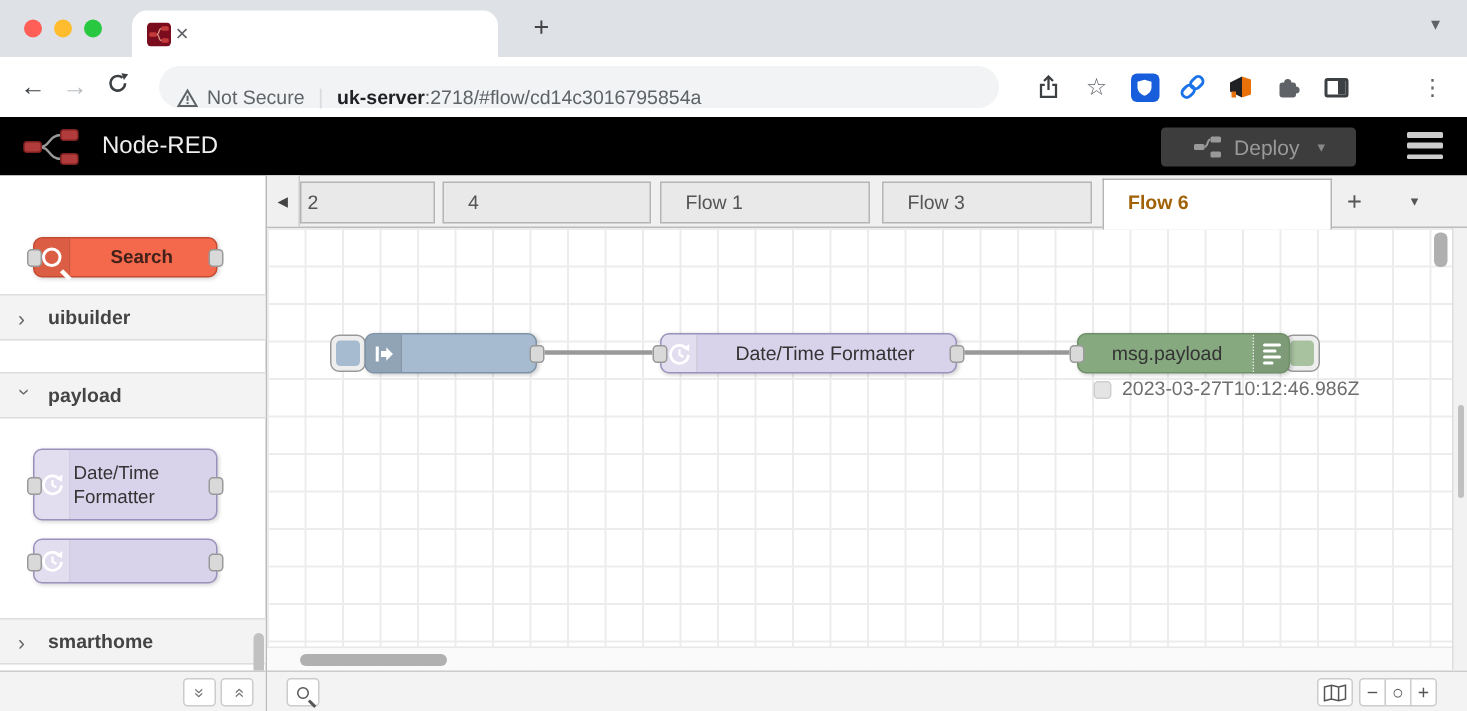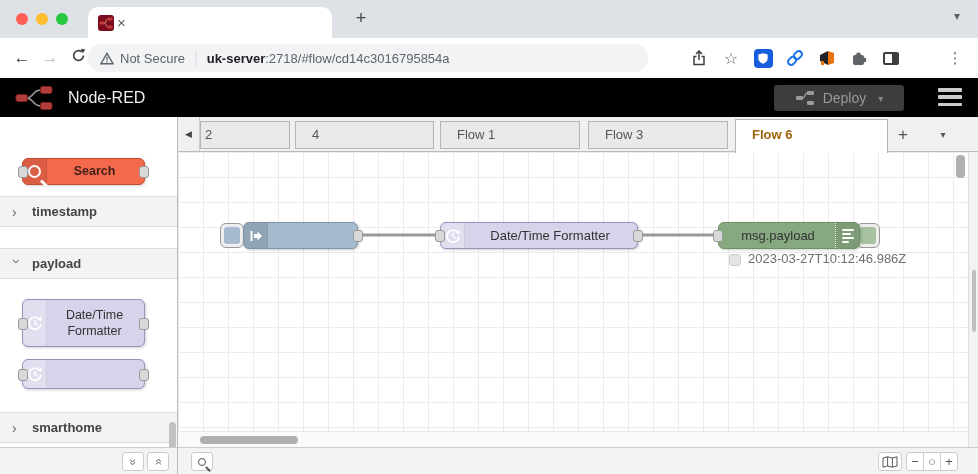--- a/index.html
+++ b/index.html
@@ -14,21 +14,21 @@
   .t-green { left:56px; background:#28c840; }
   .btab { position:absolute; left:88px; top:7px; width:244px; height:31px; background:#fff; border-radius:10px 10px 0 0; display:flex; align-items:center; padding:0 10px; }
   .btab-title { font-size:13px; color:#3c4043; margin-left:8px; flex:1; white-space:nowrap; overflow:hidden; }
   .btab-close { font-size:15px; color:#5f6368; cursor:default; padding:0 3px; }
   .newtab { position:absolute; left:348px; top:8px; font-size:18px; color:#444; width:26px; text-align:center; }
   .strip-chevron { position:absolute; right:18px; top:9px; font-size:12px; color:#5f6368; }
 
   .toolbar { position:absolute; left:0; top:38px; width:978px; height:40px; background:#fff; display:flex; align-items:center; }
   .navbtn { font-size:17px; width:28px; text-align:center; color:#3c4043; }
   .navbtn.disabled { color:#b8bcc1; }
-  .urlbar { position:absolute; left:88px; top:6px; width:560px; height:28px; background:#f1f3f4; border-radius:14px; display:flex; align-items:center; padding:0 12px; }
+  .urlbar { position:absolute; left:106px; top:6px; width:560px; height:28px; background:#f1f3f4; border-radius:14px; display:flex; align-items:flex-end; padding:0 12px; }
   .ns-label { font-size:13px; color:#5f6368; margin-left:6px; }
   .url-sep { color:#dadce0; margin:0 9px; font-size:14px; }
   .url-host { font-size:13px; color:#202124; font-weight:600; }
   .url-path { font-size:13px; color:#5f6368; }
   .tb-icon { display:inline-flex; align-items:center; justify-content:center; width:26px; height:26px; }
   .star { font-size:16px; color:#5f6368; }
   .bw { width:19px; height:19px; background:#175ddc; border-radius:4px; display:flex; align-items:center; justify-content:center; }
   .panel-ic { width:16px; height:13px; border:2px solid #3c4043; border-radius:2px; position:relative; }
   .panel-ic::after { content:""; position:absolute; right:0; top:0; bottom:0; width:5px; background:#3c4043; }
   .avatar { width:22px; height:22px; border-radius:50%; background:radial-gradient(circle at 40% 32%, #e7c39a 0 25%, #a97a50 55%, #4e3categorical 0), radial-gradient(circle at 40% 32%, #e7c39a, #8a5a3b 60%, #503423); }
@@ -47,21 +47,21 @@
   .palette { position:absolute; left:0; top:117px; width:178px; height:357px; background:#fff; border-right:1px solid #bbb; }
   .filter-row { position:absolute; left:0; top:0; width:177px; height:34px; background:#fff; border-bottom:1px solid #ddd; display:flex; align-items:center; padding-left:10px; gap:7px; color:#999; }
   .filter-row input { border:none; outline:none; background:transparent; font-size:13px; color:#444; width:120px; font-family:"Liberation Sans",sans-serif; }
   .filter-row input::placeholder { color:#999; }
   .cat { position:absolute; left:0; width:177px; height:31px; background:#f3f3f3; border-top:1px solid #ddd; border-bottom:1px solid #ddd; display:flex; align-items:center; padding-left:12px; gap:10px; }
   .cat-chev { color:#666; font-size:14px; display:inline-block; width:10px; }
   .cat-chev.open { transform:rotate(90deg); }
   .cat-label { font-size:13px; font-weight:bold; color:#444; }
   .pnode { position:absolute; border-radius:6px; box-shadow:1px 1px 3px rgba(0,0,0,0.18); font-size:12.5px; color:#333; }
   .pnode .icon-region { position:absolute; left:0; top:0; bottom:0; width:24px; background:rgba(0,0,0,0.1); border-right:1px solid rgba(0,0,0,0.08); border-radius:5px 0 0 5px; display:flex; align-items:center; justify-content:center; }
-  .pnode .plabel { position:absolute; left:26px; right:4px; top:0; bottom:0; display:flex; align-items:center; justify-content:center; text-align:center; line-height:1.3; }
+  .pnode .plabel { position:absolute; left:26px; right:4px; top:0; bottom:0; display:flex; align-items:center; justify-content:center; line-height:1.3; }
   .port { position:absolute; width:10px; height:12px; background:#d9d9d9; border:1px solid #999; border-radius:3px; z-index:3; }
   .mag { display:inline-block; position:relative; width:8px; height:8px; border:1.6px solid currentColor; border-radius:50%; }
   .mag::after { content:""; position:absolute; width:6px; height:1.8px; background:currentColor; transform:rotate(45deg); transform-origin:left center; left:7px; top:7.5px; }
   .mag.big { width:13px; height:13px; border-width:2.6px; }
   .mag.big::after { width:8px; height:3px; left:11px; top:11.5px; }
   .pal-footer { position:absolute; left:0; bottom:0; width:177px; height:27px; background:#f3f3f3; border-top:1px solid #ccc; }
   .pf-btn { position:absolute; top:4px; width:22px; height:19px; background:#fff; border:1px solid #ccc; border-radius:3px; color:#777; font-size:12px; display:flex; align-items:center; justify-content:center; }
   .chev-up { transform:rotate(90deg); display:inline-block; }
   .chev-down { transform:rotate(-90deg); display:inline-block; }
   .pal-scroll { position:absolute; right:1px; top:305px; width:7px; height:30px; background:#c1c1c1; border-radius:4px; }
@@ -222,21 +222,21 @@
     <div class="icon-region">
         <span class="mag big" style="color:#fff"></span>
       </div>
     <span class="plabel" style="color:#41211a; font-weight:bold;">Search</span>
     <span class="port" style="left:-5px; top:7px;"></span>
     <span class="port" style="right:-5px; top:7px;"></span>
   </div>
 
   <div class="cat" style="top:79px;">
     <span class="cat-chev">›</span>
-    <span class="cat-label">timestamp</span>
+    <span class="cat-label">uibuilder</span>
   </div>
 
   <div class="cat" style="top:131px;">
     <span class="cat-chev open">›</span>
     <span class="cat-label">payload</span>
   </div>
 
   <div class="pnode" style="left:22px; top:182px; width:123px; height:48px; background:#d8d2ea; border:1px solid #9a91bd;">
     <div class="icon-region" style="background:rgba(255,255,255,0.25); border-right:1px solid rgba(0,0,0,0.07);">
       <svg width="16" height="16" viewBox="0 0 16 16">

